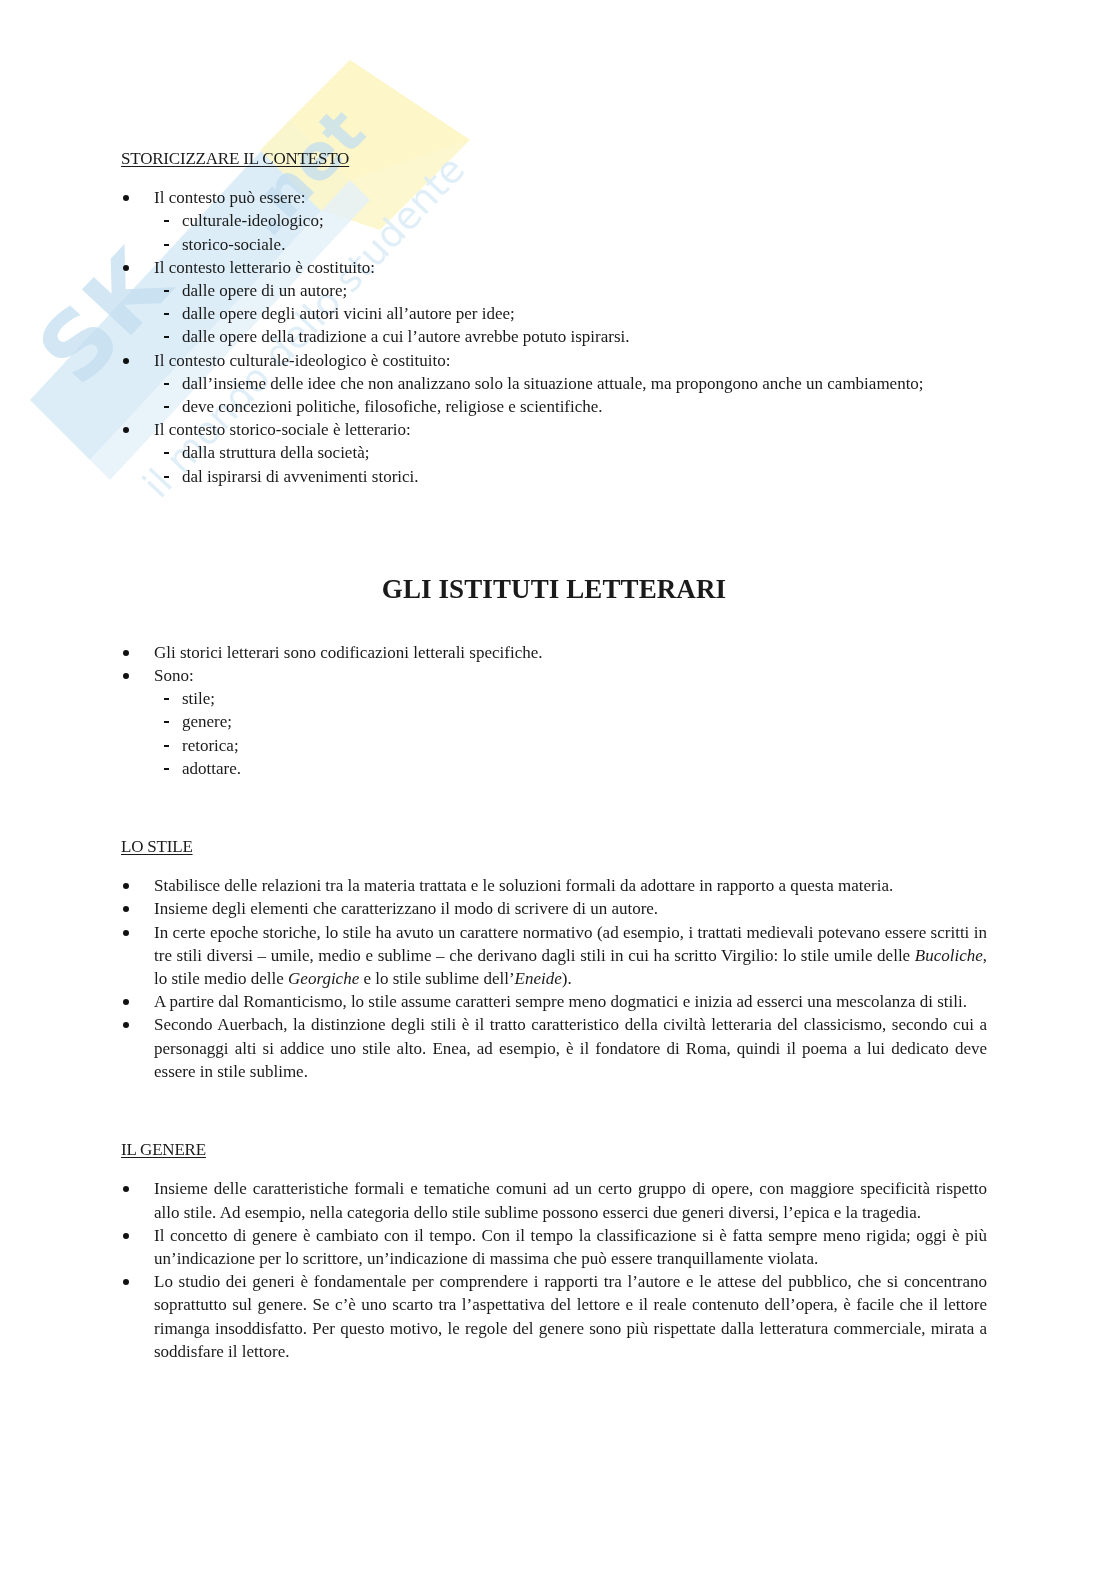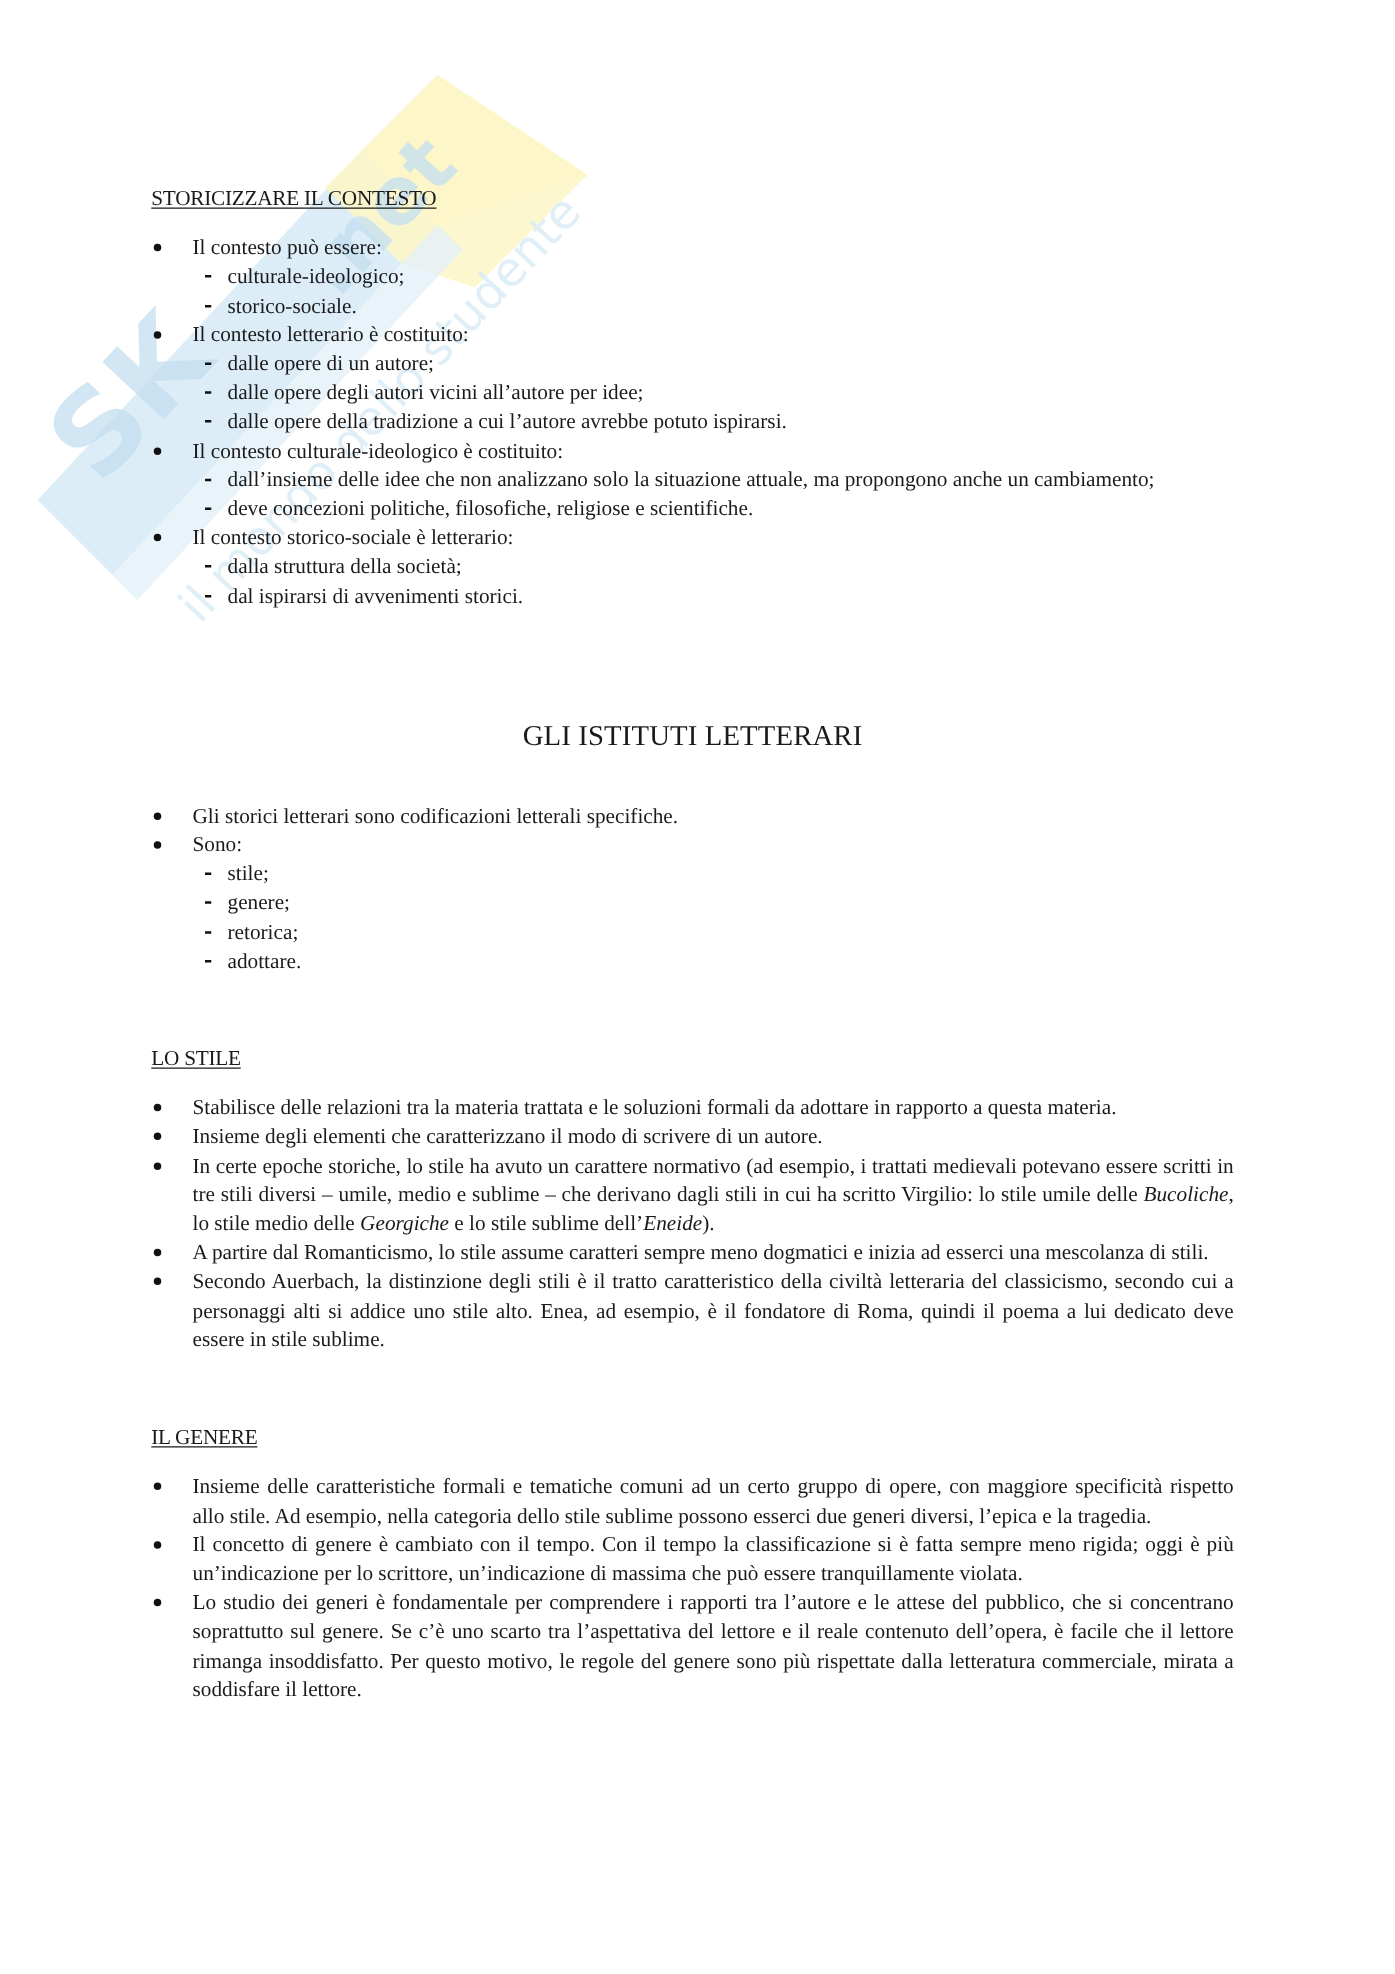--- a/index.html
+++ b/index.html
@@ -37,22 +37,22 @@
       text-decoration: underline;
       text-underline-offset: 2px;
       text-decoration-thickness: 1px;
       margin: 16px;
       font-weight: normal;
       font-size: 17px;
       letter-spacing: -0.2px;
     }
     .main-title {
       text-align: center;
-      font-weight: normal;
-      font-size: 23px;
+      font-weight: bold;
+      font-size: 27px;
       margin: 0;
       line-height: 30px;
       letter-spacing: 0.1px;
     }
     ul.bullets {
       list-style: none;
       margin: 16px;
       padding: 0;
     }
     ul.bullets > li {

